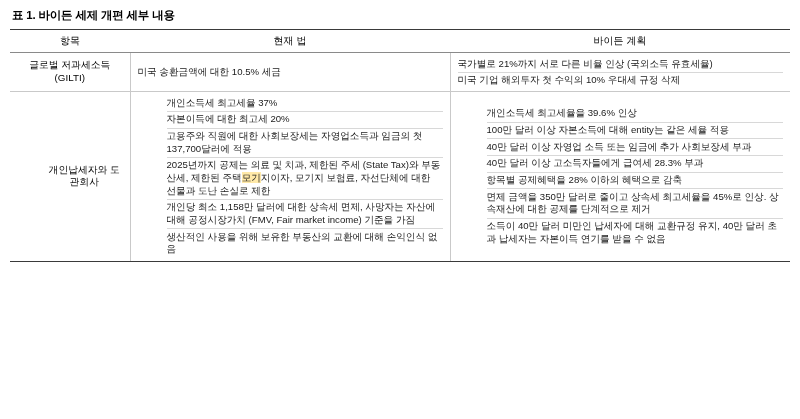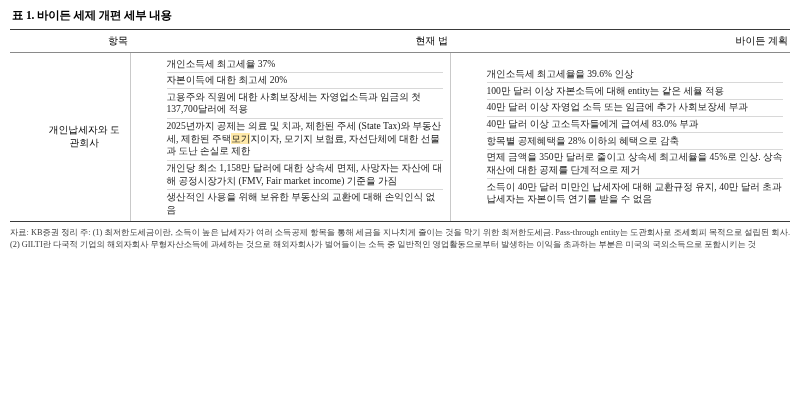--- a/index.html
+++ b/index.html
@@ -13,21 +13,20 @@
     font-family: "Liberation Sans", sans-serif;
     color: #111111;
     overflow: hidden;
   }
   .page {
     width: 694px;
     height: 419px;
     box-sizing: border-box;
     padding: 8px 10px 4px 10px;
     position: relative;
-    font-family: Liberation Serif, serif;
   }
   .table-title {
     font-size: 11.5px;
     font-weight: bold;
     color: #000000;
     margin: 0 0 6px 2px;
     letter-spacing: -0.2px;
   }
   table.main {
     width: 780px;
@@ -37,21 +36,21 @@
     color: #1a1a1a;
   }
   table.main col.c1 { width: 120px; }
   table.main col.c2 { width: 320px; }
   table.main col.c3 { width: 340px; }
 
   table.main thead th {
     font-size: 10px;
     font-weight: normal;
     color: #000000;
-    text-align: right;
+    text-align: center;
     padding: 4px 2px 4px 2px;
     border-top: 1.4px solid #3a3a3a;
     border-bottom: 0.8px solid #8a8a8a;
     background: #ffffff;
   }
   table.main tbody td {
     vertical-align: middle;
     padding: 3px 7px;
     line-height: 1.32;
     border-bottom: 0.6px solid #c9c9c9;
@@ -108,46 +107,62 @@
     <thead>
       <tr>
         <th>항목</th>
         <th>현재 법</th>
         <th>바이든 계획</th>
       </tr>
     </thead>
     <tbody>
 
 
+      <tr>
+        <td class="cat">
+          <div style="white-space:pre-line;">글로벌 저과세소득
+(GILTI)</div>
+        </td>
+        <td class="col2">
+          <div class="lines nosep">
+            <div>미국 송환금액에 대한 10.5% 세금</div>
+          </div>
+        </td>
+        <td class="col3">
+          <div class="lines">
+            <div>국가별로 21%까지 서로 다른 비율 인상 (국외소득 유효세율)</div>
+            <div>미국 기업 해외투자 첫 수익의 10% 우대세 규정 삭제</div>
+          </div>
+        </td>
+      </tr>
 
 
 
       <tr>
         <td class="cat">개인납세자와 도관회사</td>
         <td class="col2">
           <div class="lines">
             <div>개인소득세 최고세율 37%</div>
             <div>자본이득에 대한 최고세 20%</div>
             <div>고용주와 직원에 대한 사회보장세는 자영업소득과 임금의 첫 137,700달러에 적용</div>
             <div>2025년까지 공제는 의료 및 치과, 제한된 주세 (State Tax)와 부동산세, 제한된 주택<span class="mark">모기</span>지이자, 모기지 보험료, 자선단체에 대한 선물과 도난 손실로 제한</div>
             <div>개인당 최소 1,158만 달러에 대한 상속세 면제, 사망자는 자산에 대해 공정시장가치 (FMV, Fair market income) 기준을 가짐</div>
             <div>생산적인 사용을 위해 보유한 부동산의 교환에 대해 손익인식 없음</div>
           </div>
         </td>
         <td class="col3">
           <div class="lines">
             <div>개인소득세 최고세율을 39.6% 인상</div>
             <div>100만 달러 이상 자본소득에 대해 entity는 같은 세율 적용</div>
             <div>40만 달러 이상 자영업 소득 또는 임금에 추가 사회보장세 부과</div>
-            <div>40만 달러 이상 고소득자들에게 급여세 83.0% 부과</div>
+            <div>40만 달러 이상 고소득자들에게 급여세 28.3% 부과</div>
             <div>항목별 공제혜택을 28% 이하의 혜택으로 감축</div>
             <div>면제 금액을 350만 달러로 줄이고 상속세 최고세율을 45%로 인상. 상속재산에 대한 공제를 단계적으로 제거</div>
             <div>소득이 40만 달러 미만인 납세자에 대해 교환규정 유지, 40만 달러 초과 납세자는 자본이득 연기를 받을 수 없음</div>
           </div>
         </td>
       </tr>
 
     </tbody>
   </table>
 
-  <div class="footnote">자료: KB증권 정리 주: (1) 최저한도세금이란, 소득이 높은 납세자가 여러 소득공제 항목을 통해 세금을 지나치게 줄이는 것을 막기 위한 최저한도세금. Pass-through entity는 도관회사로 조세회피 목적으로 설립된 회사. (2) GILTI란 다국적 기업의 해외자회사 무형자산소득에 과세하는 것으로 해외자회사가 벌어들이는 소득 중 일반적인 영업활동으로부터 발생하는 이익을 초과하는 부분은 미국의 국외소득으로 포함시키는 것</div>
 
 </div>
 
 </body></html>

